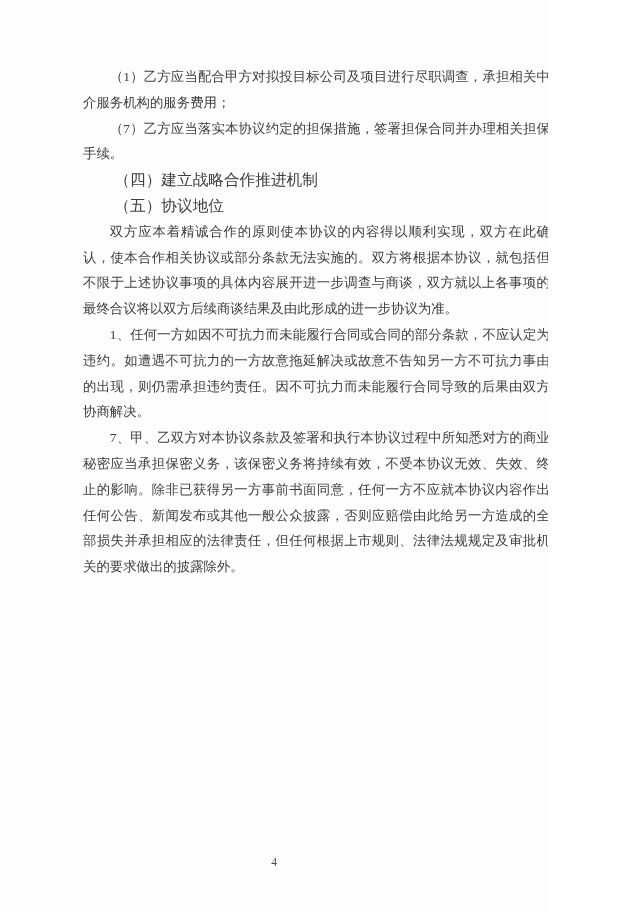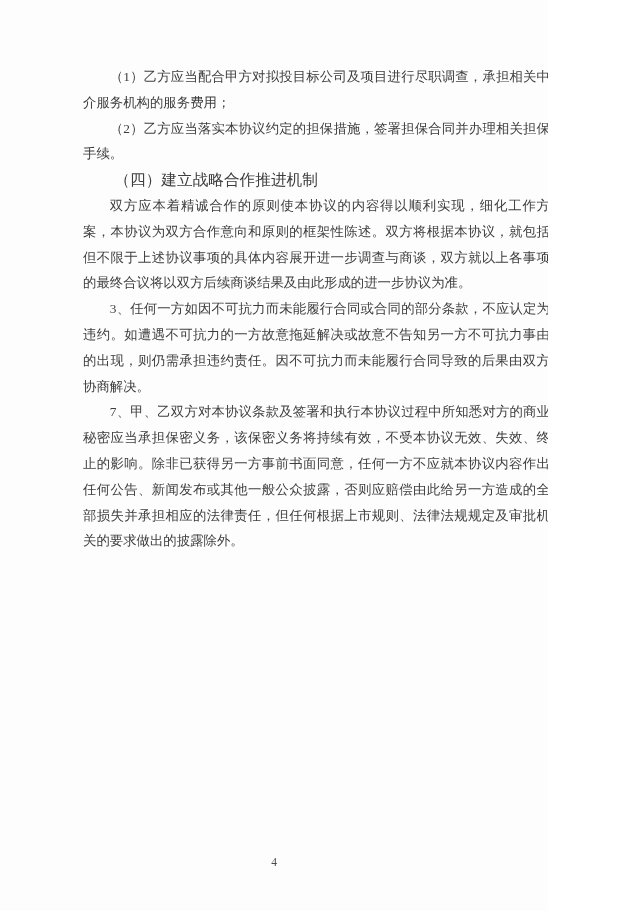--- a/index.html
+++ b/index.html
@@ -42,20 +42,21 @@
     line-height: 14px;
     color: #4a4a4a;
   }
 </style>
 </head>
 <body>
 
 <div class="sheet">
   <div class="doc-body">
     <p class="para">（1）乙方应当配合甲方对拟投目标公司及项目进行尽职调查，承担相关中介服务机构的服务费用；</p>
-    <p class="para">（2）乙方应当落实本协议约定的担保措施，签署担保合同并办理相关担保手续。</p>
+    <p class="para">（7）乙方应当落实本协议约定的担保措施，签署担保合同并办理相关担保手续。</p>
     <h3 class="heading">（四）建立战略合作推进机制</h3>
-    <p class="para">双方应本着精诚合作的原则使本协议的内容得以顺利实现，细化工作方案，本协议为双方合作意向和原则的框架性陈述。双方将根据本协议，就包括但不限于上述协议事项的具体内容展开进一步调查与商谈，双方就以上各事项的最终合议将以双方后续商谈结果及由此形成的进一步协议为准。</p>
-    <p class="para">3、任何一方如因不可抗力而未能履行合同或合同的部分条款，不应认定为违约。如遭遇不可抗力的一方故意拖延解决或故意不告知另一方不可抗力事由的出现，则仍需承担违约责任。因不可抗力而未能履行合同导致的后果由双方协商解决。</p>
+    <h3 class="heading">（五）协议地位</h3>
+    <p class="para">双方应本着精诚合作的原则使本协议的内容得以顺利实现，双方在此确认，使本合作相关协议或部分条款无法实施的。双方将根据本协议，就包括但不限于上述协议事项的具体内容展开进一步调查与商谈，双方就以上各事项的最终合议将以双方后续商谈结果及由此形成的进一步协议为准。</p>
+    <p class="para">1、任何一方如因不可抗力而未能履行合同或合同的部分条款，不应认定为违约。如遭遇不可抗力的一方故意拖延解决或故意不告知另一方不可抗力事由的出现，则仍需承担违约责任。因不可抗力而未能履行合同导致的后果由双方协商解决。</p>
     <p class="para">7、甲、乙双方对本协议条款及签署和执行本协议过程中所知悉对方的商业秘密应当承担保密义务，该保密义务将持续有效，不受本协议无效、失效、终止的影响。除非已获得另一方事前书面同意，任何一方不应就本协议内容作出任何公告、新闻发布或其他一般公众披露，否则应赔偿由此给另一方造成的全部损失并承担相应的法律责任，但任何根据上市规则、法律法规规定及审批机关的要求做出的披露除外。</p>
   </div>
   <div class="page-number">4</div>
 </div>
 
 </body></html>

